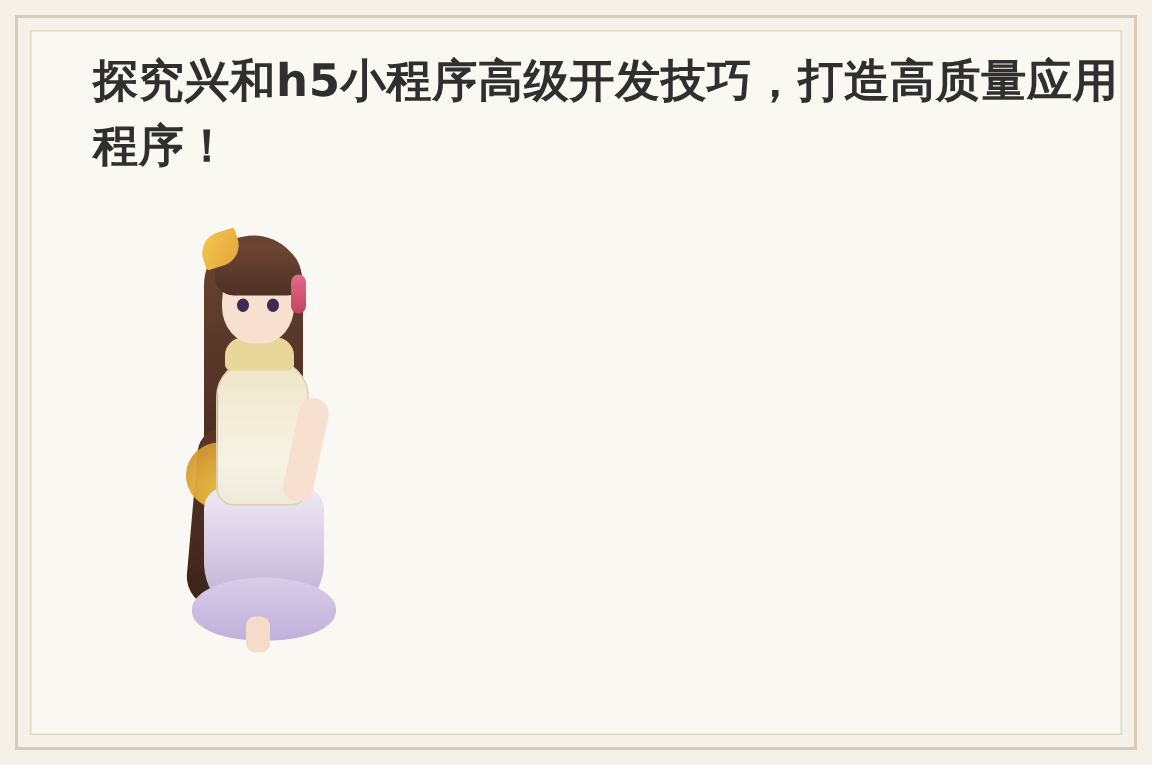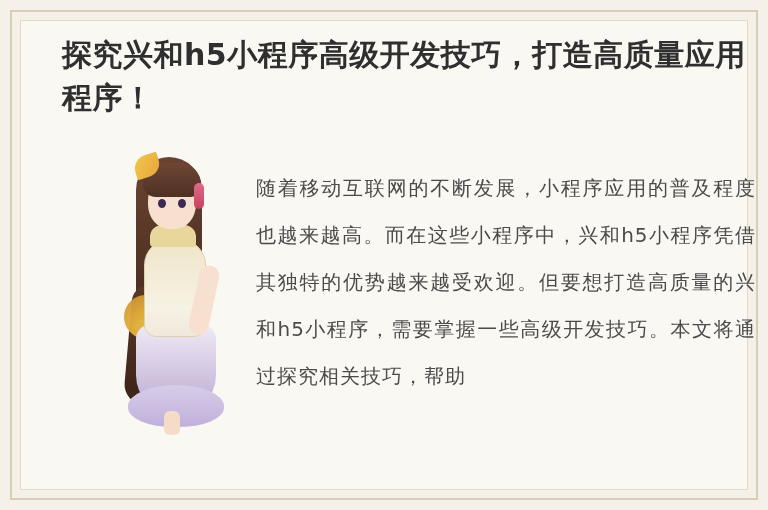--- a/index.html
+++ b/index.html
@@ -227,17 +227,16 @@
         <div class="ill-head"></div>
         <div class="ill-bang"></div>
         <div class="ill-eye-l"></div>
         <div class="ill-eye-r"></div>
         <div class="ill-ornament"></div>
         <div class="ill-ornament2"></div>
         <div class="ill-leg"></div>
 
       </div>
 
-      <p class="article-text">随着移动互联网的不断发展，小程序应用的普及程度也越来越高。而在这些小程序中，兴和h5小程序凭借其独特的优势越来越受欢迎。但要想打造高质量的兴和h5小程序，需要掌握一些高级开发技巧。本文将通过探究相关技巧，帮助</p>
 
     </div>
   </div>
 </div>
 
 </body></html>

